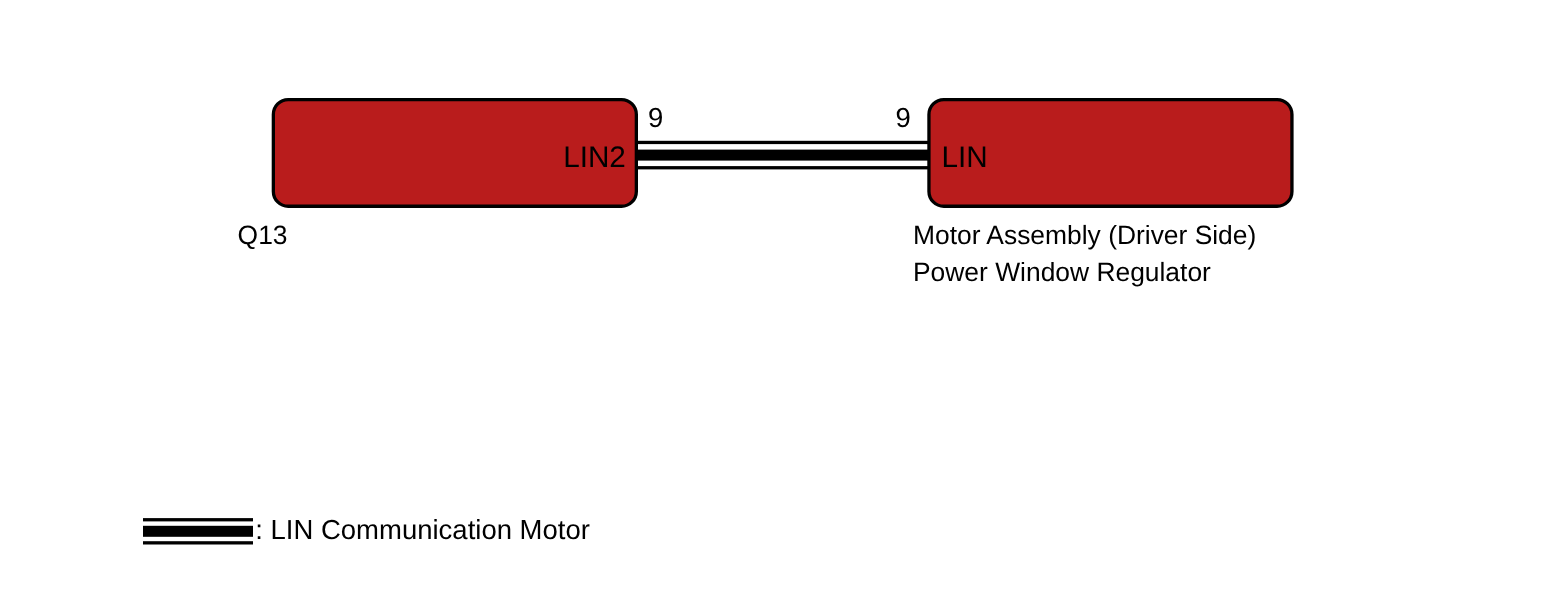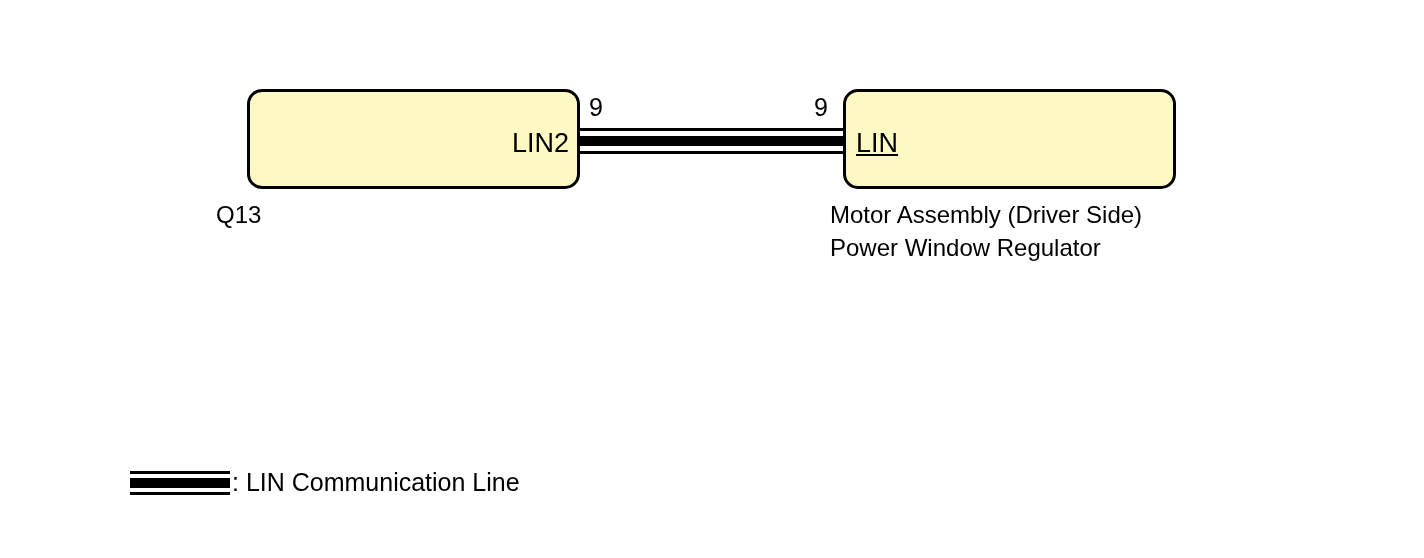--- a/index.html
+++ b/index.html
@@ -15,21 +15,21 @@
     color: #000000;
     overflow: hidden;
   }
 
   
   .ecu-box {
     position: absolute;
     box-sizing: border-box;
     border: 3px solid #000000;
     border-radius: 15px;
-    background: #fef9c3;
+    background: #b91c1c;
   }
   #box-q13 {
     left: 247px;
     top: 89px;
     width: 333px;
     height: 100px;
   }
   #box-m14 {
     left: 843px;
     top: 89px;
@@ -47,21 +47,20 @@
   }
   #terminal-lin2 {
     right: 8px;
     top: 38px;
     text-align: right;
   }
   #terminal-lin {
     left: 10px;
     top: 38px;
     text-align: left;
-    text-decoration: underline;
   }
 
   
   .lin-line {
     position: absolute;
     left: 578px;
     top: 128px;
     width: 266px;
     height: 26px;
   }
@@ -170,14 +169,14 @@
   <div>Motor Assembly (Driver Side)</div>
   <div>Power Window Regulator</div>
 </div>
 
 <div id="legend">
   <span class="legend-swatch">
     <span class="rail-top"></span>
     <span class="core"></span>
     <span class="rail-bottom"></span>
   </span>
-  <span id="legend-text">: LIN Communication Line</span>
+  <span id="legend-text">: LIN Communication Motor</span>
 </div>
 
 </body></html>

